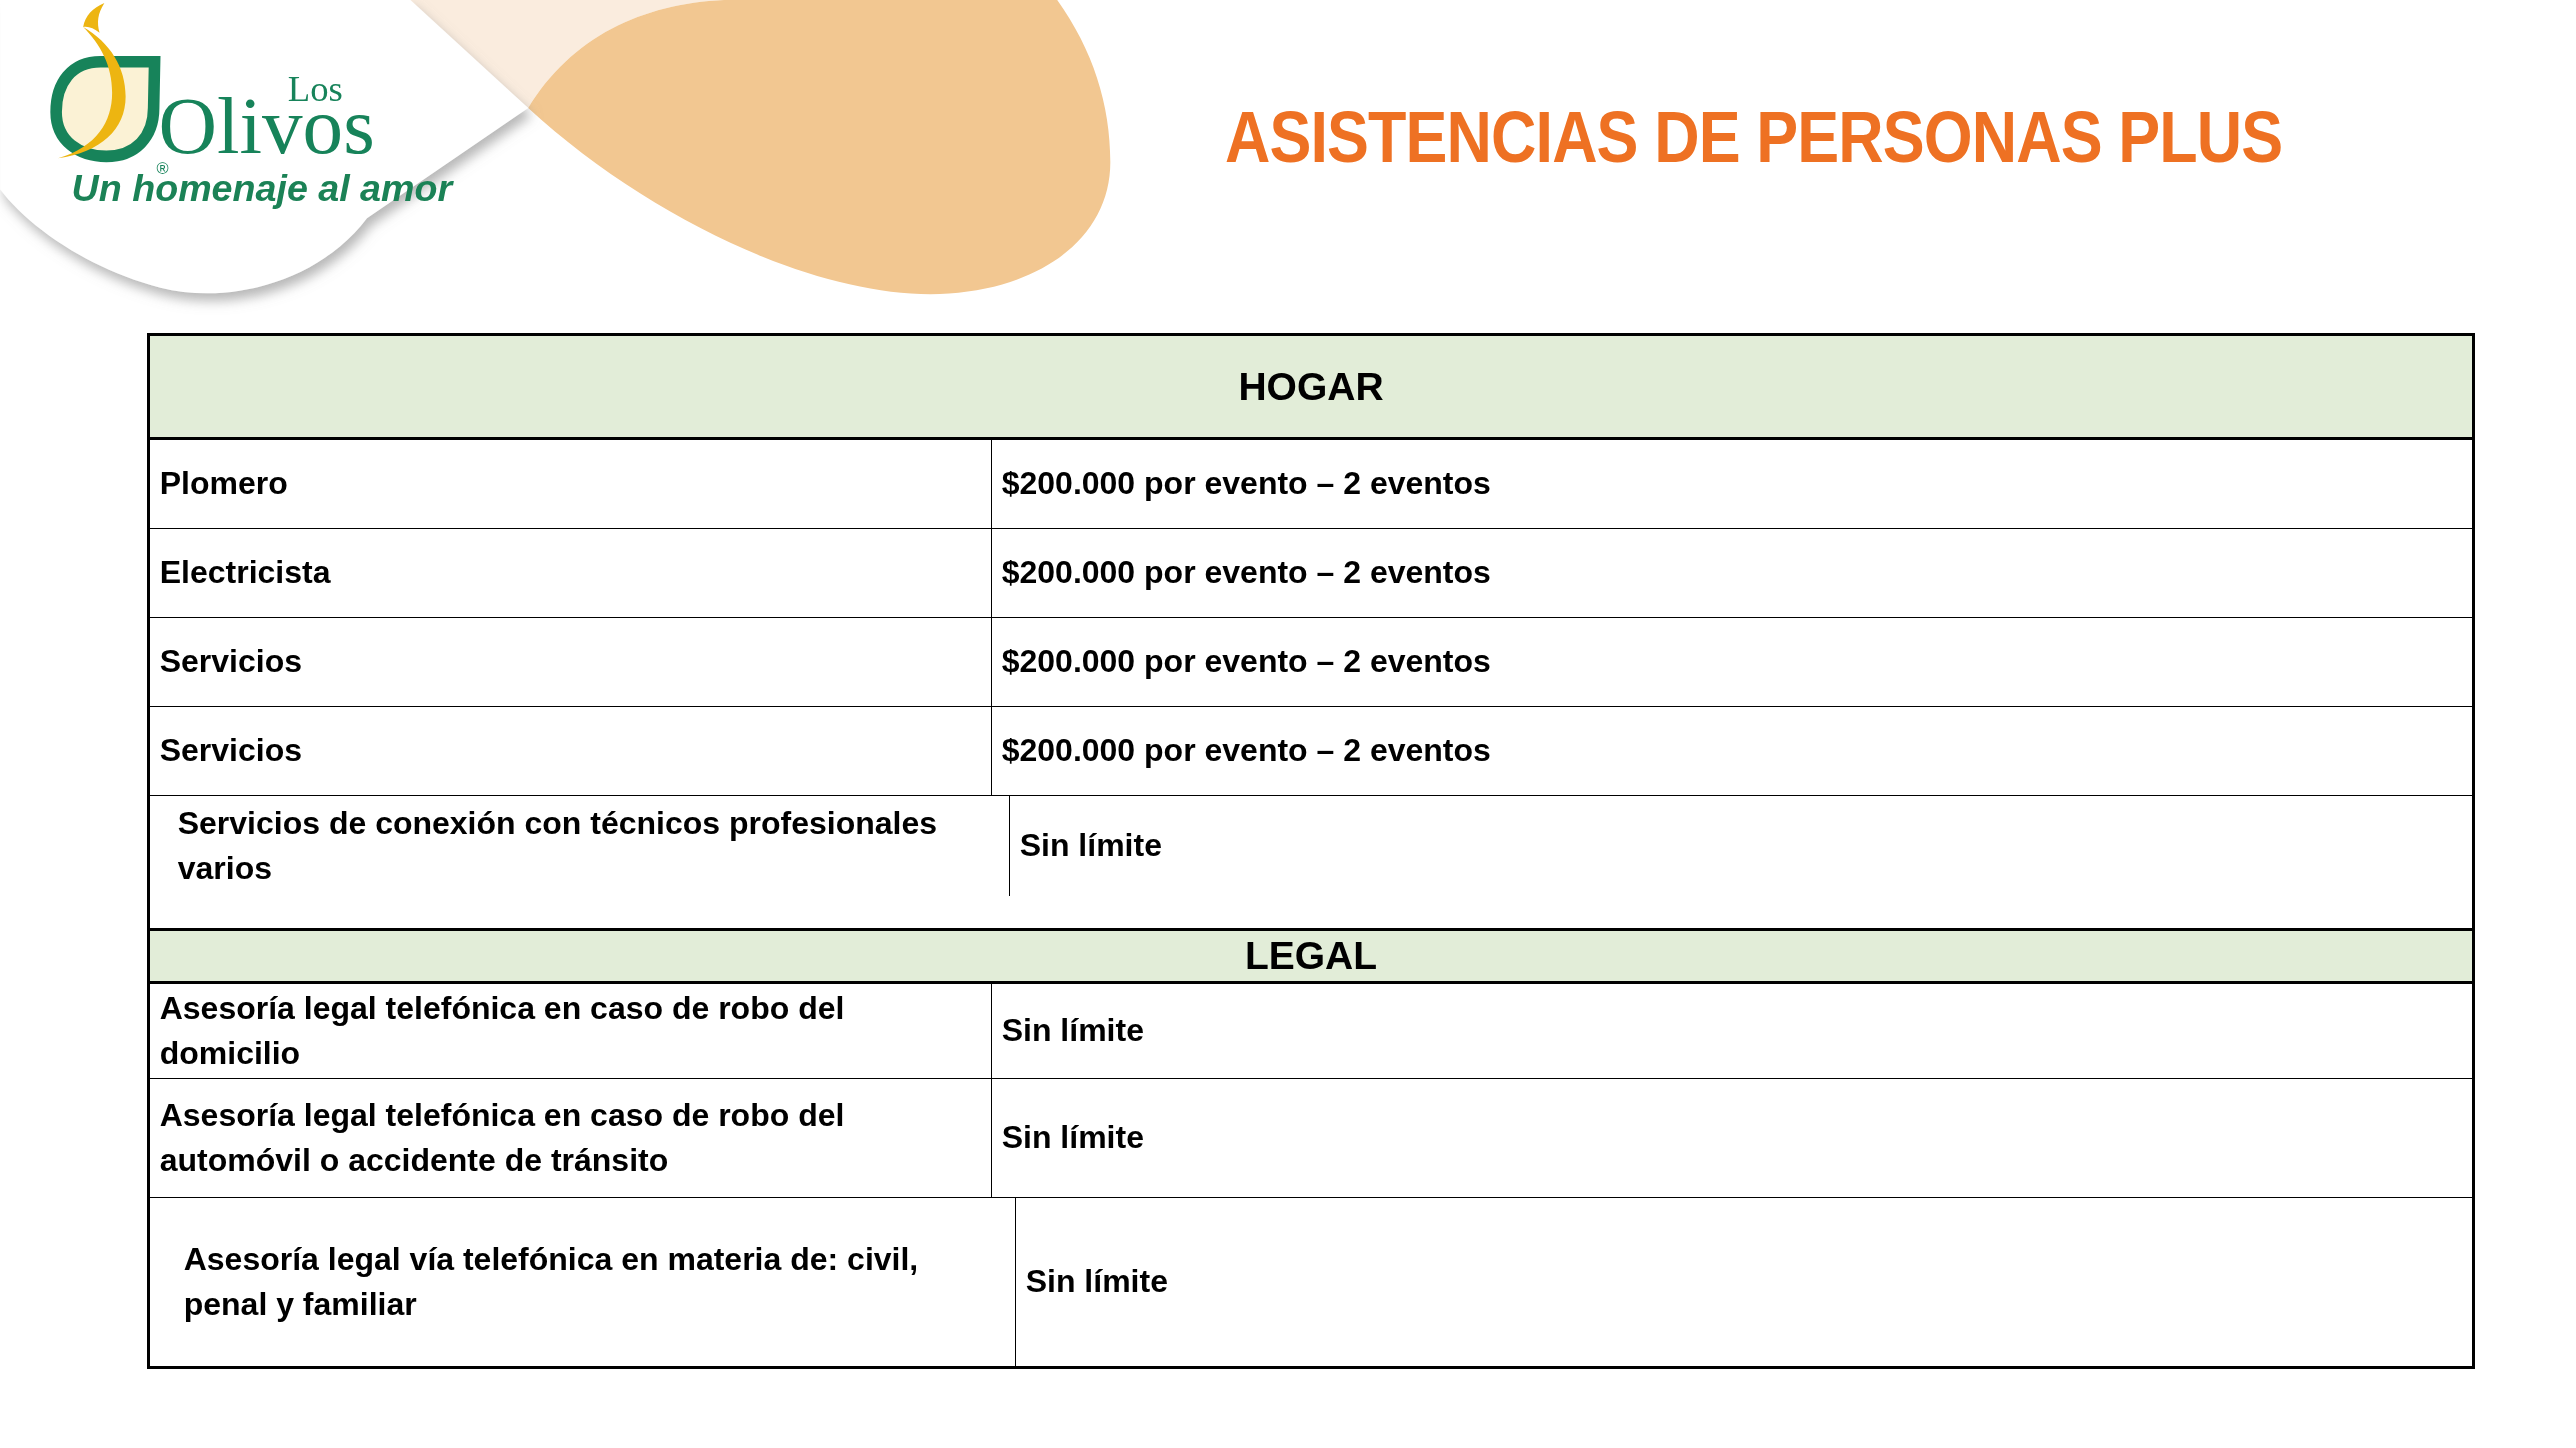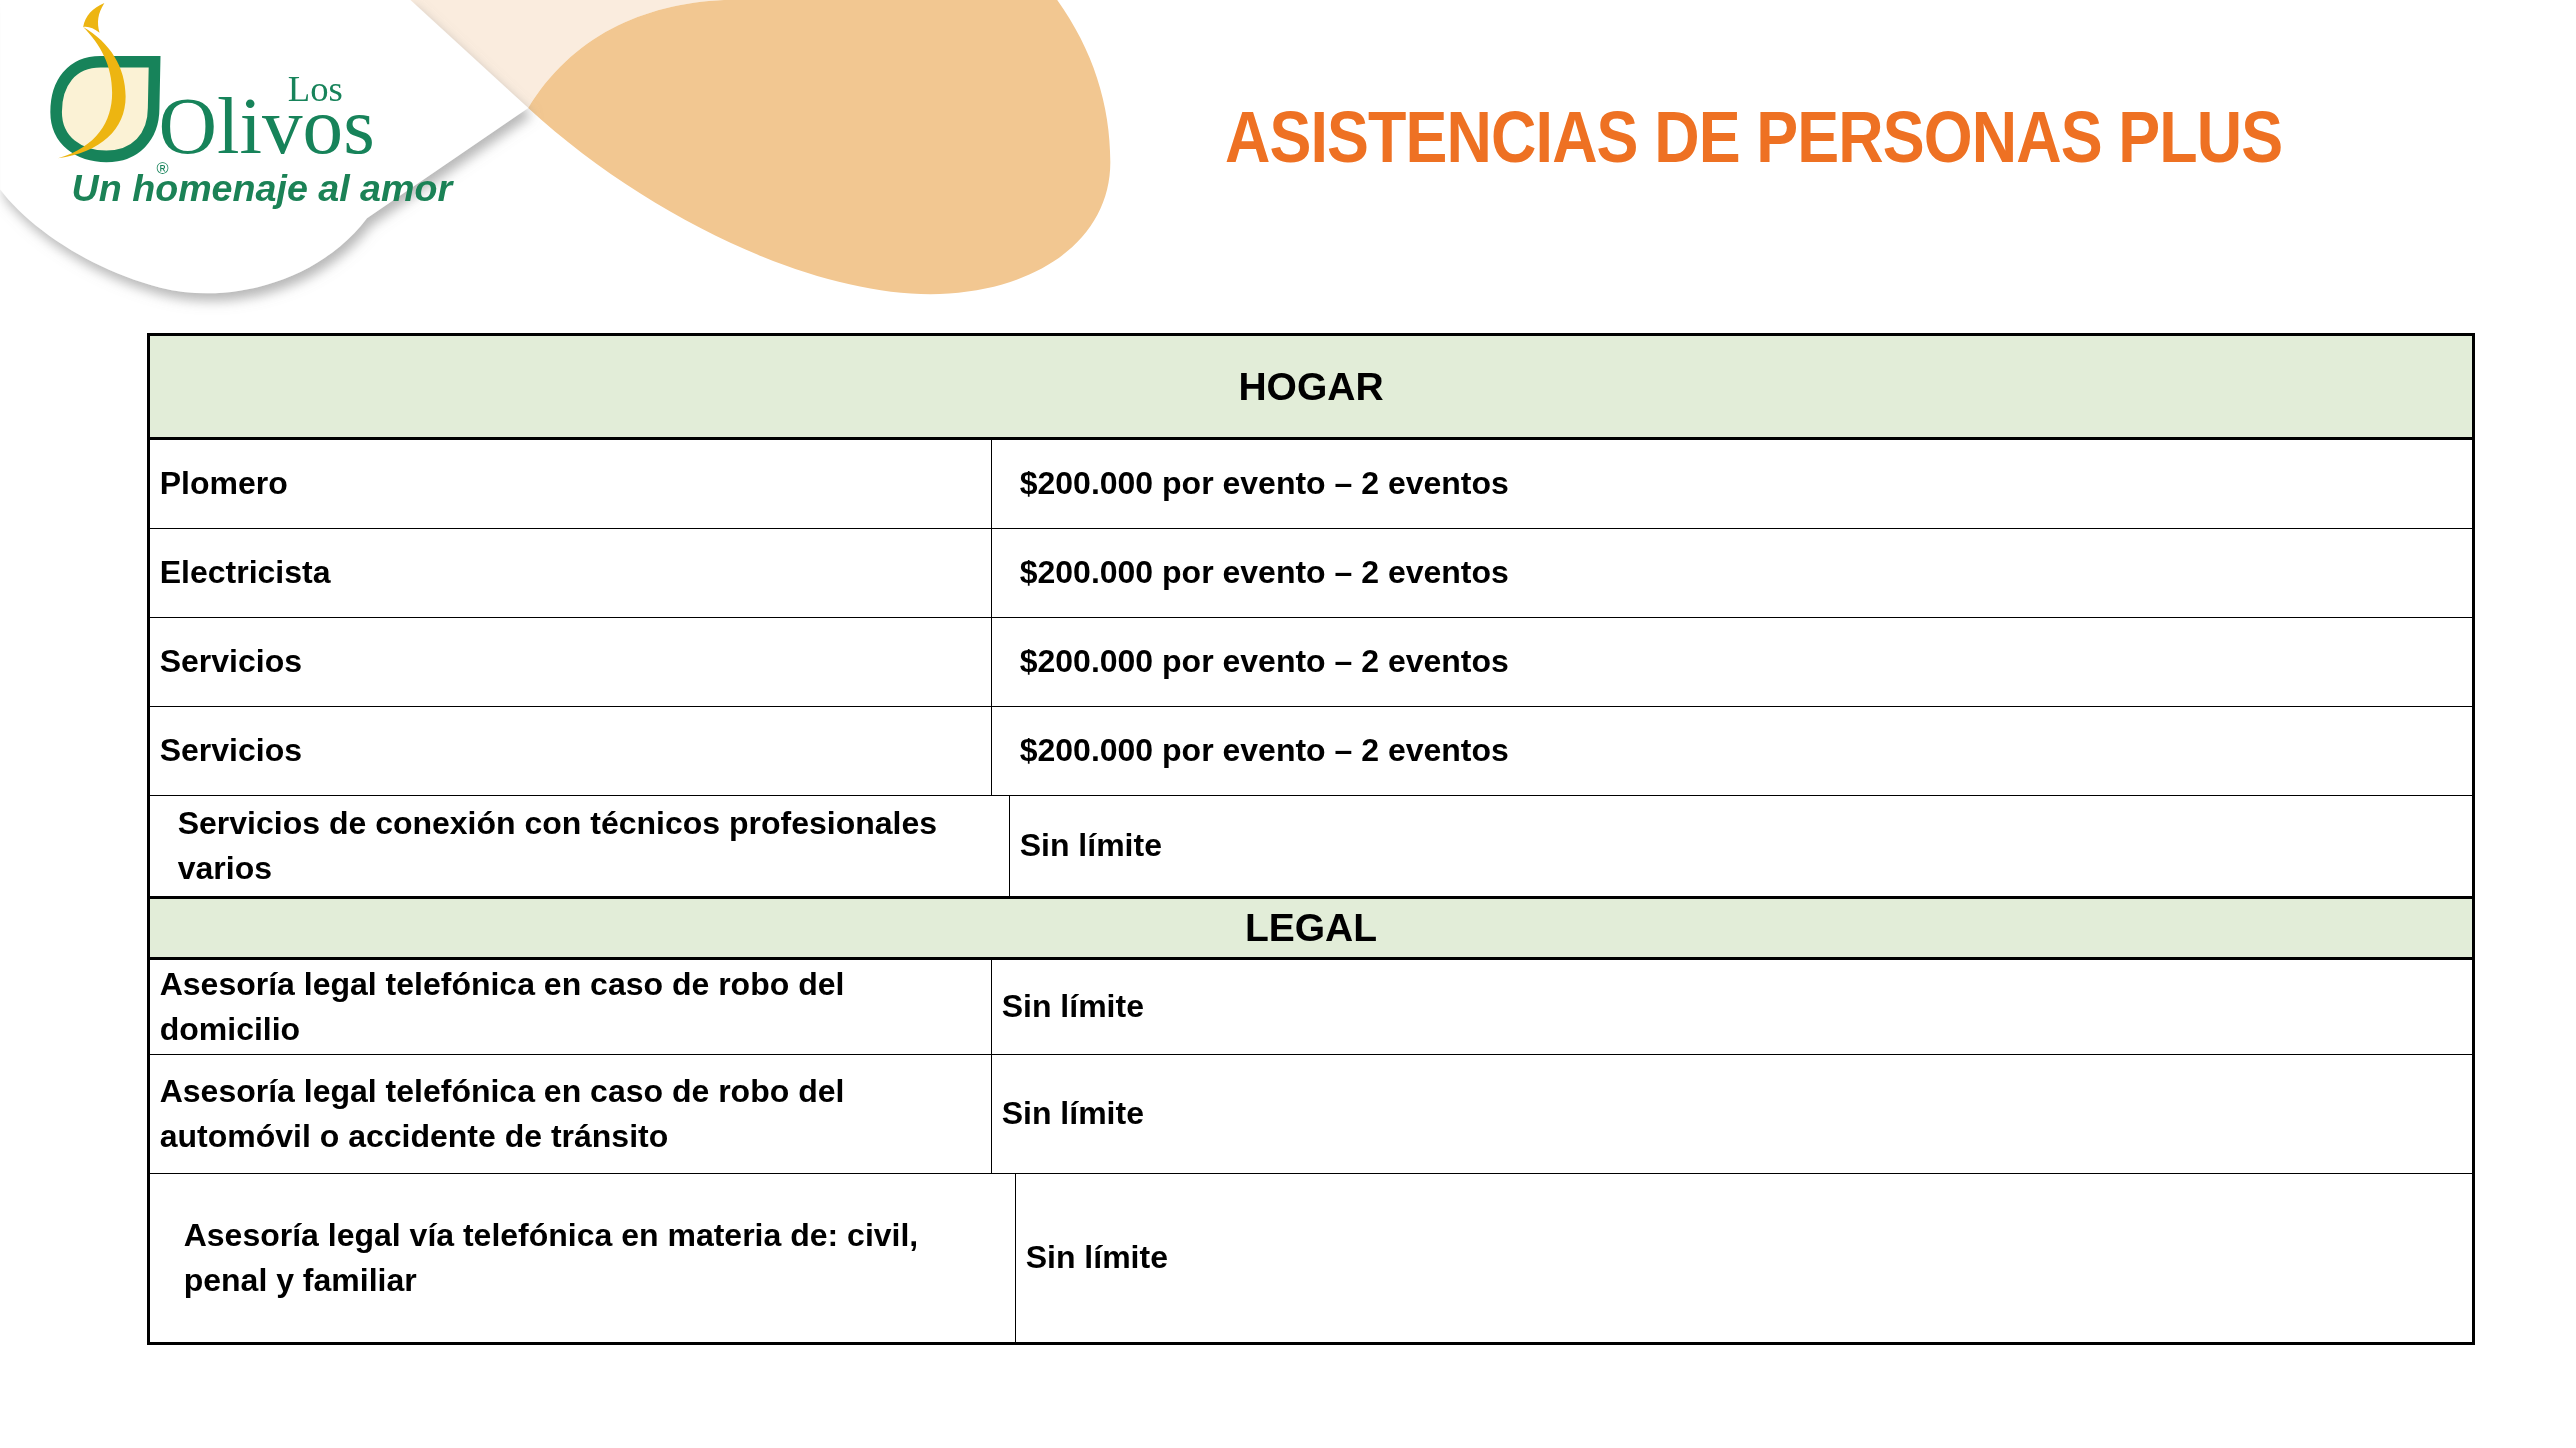--- a/index.html
+++ b/index.html
@@ -32,22 +32,22 @@
   .t-row:last-child{border-bottom:none;padding-left:24px;}
   .t-band{
     display:flex;align-items:center;justify-content:center;
     box-sizing:border-box;background:#E2EDD8;
     border-bottom:3.9px solid #000;
   }
   .t-band.mid{border-top:3.9px solid #000;}
   .band-label{font-size:39px;font-weight:700;letter-spacing:0;}
   .no-sep{border-bottom:none;padding-left:18px;}
   .h-band1{height:104px;}
-  .h-band2{height:64px;}
-  .h-sm{height:89px;gap:18px;}
+  .h-band2{height:56px;margin-top:32px;}
+  .h-sm{height:89px;}
   .h-md{height:100px;}
   .h-dom{height:95px;}
   .h-auto{height:119px;}
   .h-big{height:168px;}
   .cell{
     display:flex;align-items:center;box-sizing:border-box;
     font-size:32px;font-weight:700;line-height:1.42;
     padding:3.9px 9.7px;
   }
   .cell.service{

